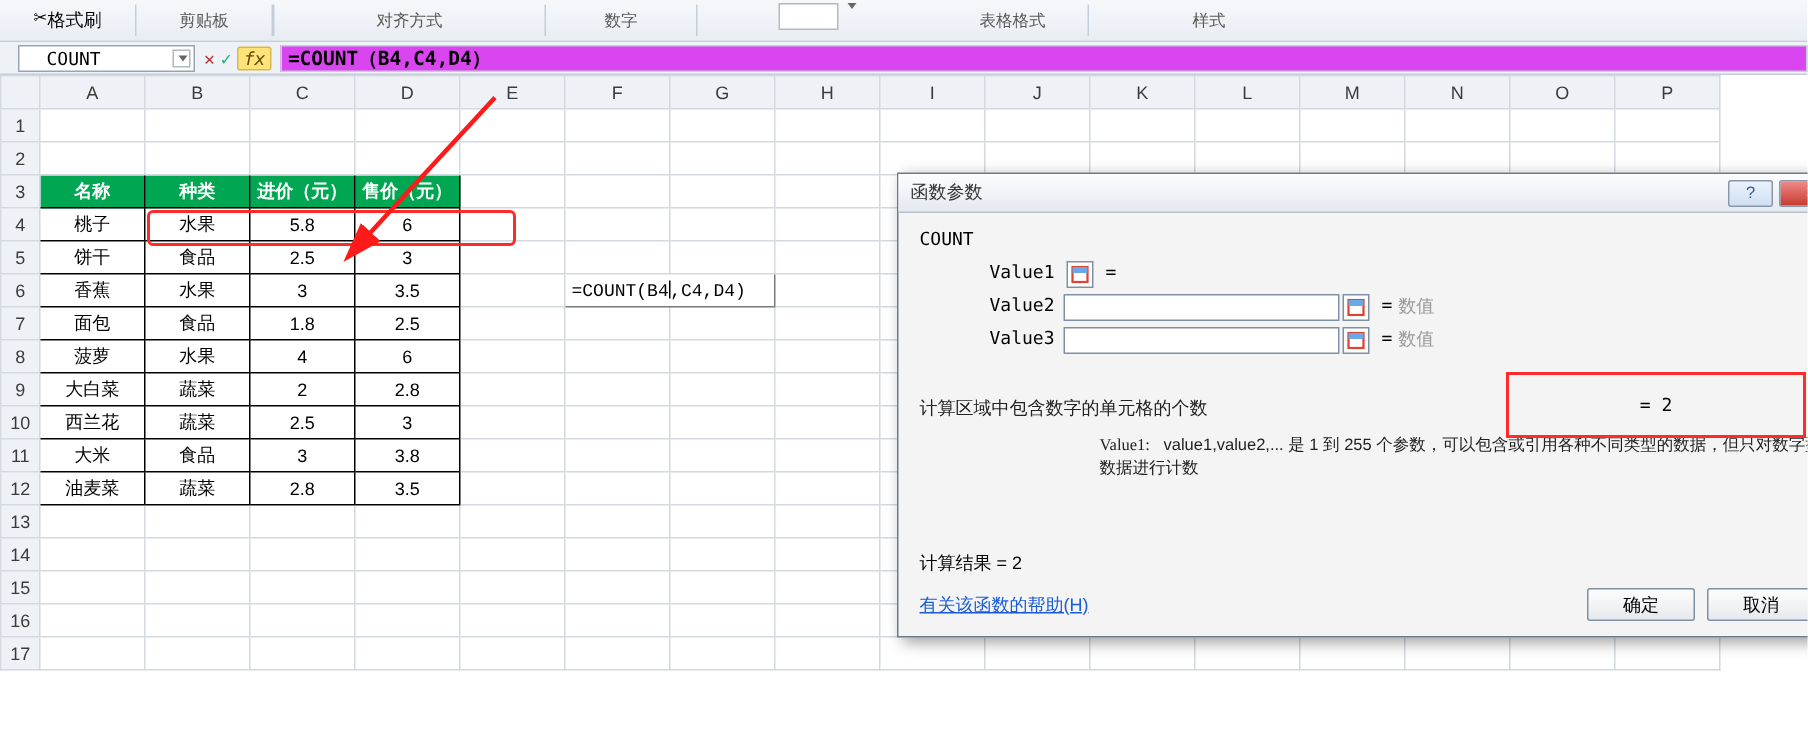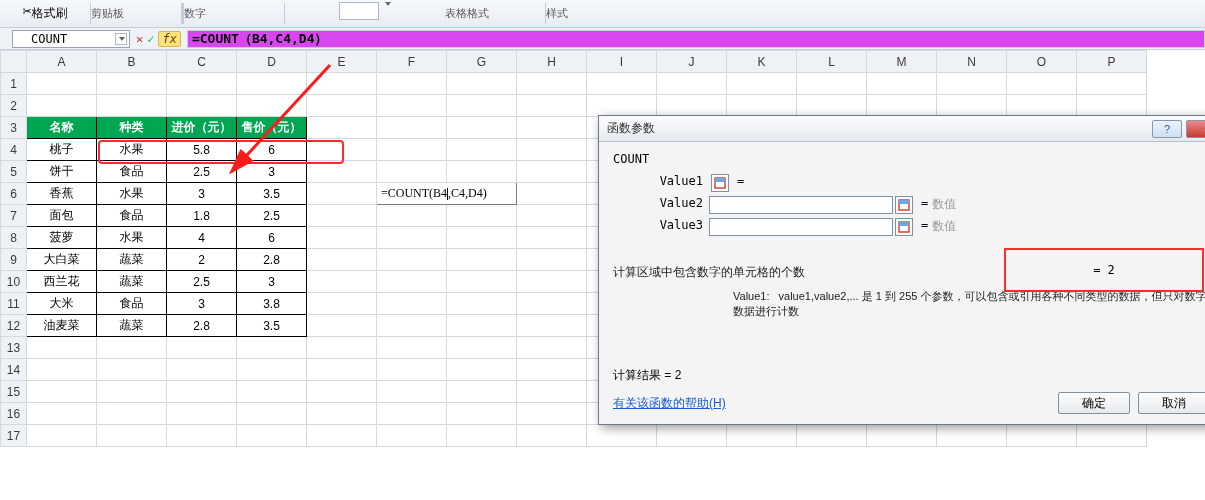--- a/index.html
+++ b/index.html
@@ -1,21 +1,21 @@
 <!DOCTYPE html>
 <html><head>
 <meta charset="utf-8">
 <style>
 * { box-sizing: border-box; margin: 0; padding: 0; }
 body { font-family: "Microsoft YaHei", SimSun, Arial, sans-serif; font-size: 12px; background: #fff; overflow: hidden; width: 1205px; height: 500px; position: relative; }
 
 
 .ribbon-strip { height: 28px; background: linear-gradient(#f6f8fb,#e8edf3); border-bottom: 1px solid #c5cdd8; display: flex; }
 .ribbon-sep { width:1px; background:#c5cdd8; margin:3px 0; }
-.ribbon-label { flex:1; padding-top:6px; color:#5a5a5a; font-size:11px;}
+.ribbon-label { flex:1; text-align:center; padding-top:6px; color:#5a5a5a; font-size:11px;}
 .ribbon-slot { display:flex; align-items:center; padding:0 12px; }
 .fmt-btn { width:40px; height:18px; border:1px solid #b0b8c4; background:#fff; margin-right:4px; display:flex; align-items:center; justify-content:center; font-size:10px; color:#888;}
 .drop-tri { width:0;height:0;border-left:3px solid transparent;border-right:3px solid transparent;border-top:4px solid #666; display:inline-block; margin-left:2px;}
 
 
 .fxrow { height:22px; background:#eef2f7; border-bottom:1px solid #c5cdd8; display:flex; align-items:center; padding-left:12px; }
 .namebox { width:118px; height:18px; background:#fff; border:1px solid #9aa3b0; font-family:Consolas,monospace; font-size:12px; padding-left:18px; display:flex; align-items:center; position:relative;}
 .namebox .dd { position:absolute; right:2px; top:2px; width:12px; height:12px; border:1px solid #b0b8c4; display:flex; align-items:center; justify-content:center;}
 .fx-icons { margin:0 6px; display:flex; align-items:center; gap:4px;}
 .fx-icons span { font-family:Consolas,monospace; font-size:12px; color:#555; }
@@ -30,42 +30,42 @@
 table.sheet th.rowhead { width:26px; background:#eef2f7; }
 table.sheet th.colhead { width:70px; }
 table.sheet td { width:70px; background:#fff; }
 .row-active th.rowhead { background:#ffe9a8; }
 th.col-active { background:#ffe9a8; }
 
 
 .hdr-green { background:#00a651 !important; color:#fff; font-weight:bold; border:1px solid #000 !important;}
 .data-cell { border:1px solid #000 !important; background:#fff;}
 .red-frame { position:absolute; border:2px solid #ff2a2a; border-radius:4px; pointer-events:none;}
-.cell-formula-display { border:1px solid #7a7a7a !important; text-align:left !important; padding-left:4px !important; font-family:Liberation Serif, serif; font-size:12px; white-space:nowrap;}
+.cell-formula-display { border:1px solid #7a7a7a !important; text-align:left !important; padding-left:4px !important; font-family:Liberation Mono, monospace; font-size:12px; white-space:nowrap;}
 .fake-cursor { display:inline-block; width:1px; height:12px; background:#000; vertical-align:middle; margin:0 0px;}
 
 
 .dialog { position:absolute; left:598px; top:115px; width:639px; height:310px; background:#f4f4f4; border:1px solid #6b7a8f; box-shadow:3px 3px 10px rgba(0,0,0,0.4); font-size:12px;}
 .dialog .titlebar { height:26px; background:linear-gradient(#fdfdfe,#e4e9f0); border-bottom:1px solid #b8c0cc; display:flex; align-items:center; padding:0 6px; }
 .dialog .titlebar .t { flex:1; color:#333; font-size:12px; padding-left:2px;}
 .winbtn { width:30px; height:18px; border:1px solid #8a96a6; border-radius:2px; margin-left:4px; display:flex; align-items:center; justify-content:center; font-size:11px;}
 .winhelp { background:linear-gradient(#eaf2fb,#cfe0f2); color:#3a5a8a;}
 .winclose { background:linear-gradient(#f08a8a,#c63a2e); color:#fff; width:44px; font-weight:bold;}
 .dlg-body { padding:10px 14px 8px 14px; position:relative; height:calc(100% - 26px);}
 .field-row { display:flex; align-items:flex-start; margin-bottom:4px;}
 .field-row .lbl { width:96px; text-align:right; padding-right:6px; font-family:Consolas,SimSun,monospace;}
 .field-row input { width:184px; height:18px; border:1px solid #7f90a4; background:#fff; padding:0 3px; font-family:Consolas,SimSun,monospace; font-size:12px;}
 .range-btn { width:18px; height:18px; border:1px solid #7f90a4; margin-left:2px; background:#fff; display:flex; align-items:center; justify-content:center;}
 .range-btn svg{width:12px;height:12px;}
 .eq { margin-left:8px; font-family:Consolas,monospace;}
 .ghost { color:#9a9a9a;}
 .desc { margin-top:28px; font-size:12px; color:#222;}
 .result-box { position:absolute; right:32px; top:106px; width:200px; height:44px; border:2px solid #ff2a2a; display:flex; align-items:center; justify-content:center; font-family:Consolas,monospace;}
 .param-desc { margin-top:8px; font-size:11px; color:#222; padding-left:120px;}
-.param-desc .plabel{ font-family:Liberation Sans, sans-serif; margin-right:6px;}
+.param-desc .plabel{ font-family:Liberation Serif, serif; margin-right:6px;}
 .dlg-footer { position:absolute; bottom:10px; left:14px; right:26px;}
 .dlg-footer .res { font-size:12px; margin-bottom:8px;}
 .dlg-footer .row2 { display:flex; align-items:center;}
 .helplink { color:#1a5bd6; text-decoration:underline; cursor:pointer; font-size:12px;}
 .dlg-footer .spacer{flex:1;}
 .dlg-btn { width:72px; height:22px; border:1px solid #7f90a4; background:linear-gradient(#fdfdfd,#e6e9ed); border-radius:2px; margin-left:8px; cursor:pointer; font-size:12px;}
 
 
 .arrow { position:absolute; left:220px; top:60px; width:120px; height:120px; pointer-events:none;}
 .arrow svg{width:100%;height:100%;}
@@ -77,20 +77,21 @@
   <div class="ribbon-slot" style="width:90px;flex-direction:column;justify-content:center;">
     <div style="display:flex;">
         <span style="font-size:11px;">✂ </span>
         <span>格式刷</span>
       </div>
   </div>
   <div class="ribbon-sep"></div>
   <div class="ribbon-label" style="flex:0 0 90px">剪贴板</div>
   <div class="ribbon-sep"></div>
   <div class="ribbon-sep"></div>
+  <div class="ribbon-label" style="flex:0 0 180px">对齐方式</div>
   <div class="ribbon-sep"></div>
   <div class="ribbon-label" style="flex:0 0 100px">数字</div>
   <div class="ribbon-sep"></div>
   <div class="ribbon-slot" style="flex:0 0 160px; flex-direction:column; justify-content:flex-start;">
     <div style="display:flex; margin-top:2px;">
         <div class="fmt-btn"></div>
         <span class="drop-tri"></span>
       </div>
   </div>
   <div class="ribbon-label" style="flex:0 0 100px">表格格式</div>

